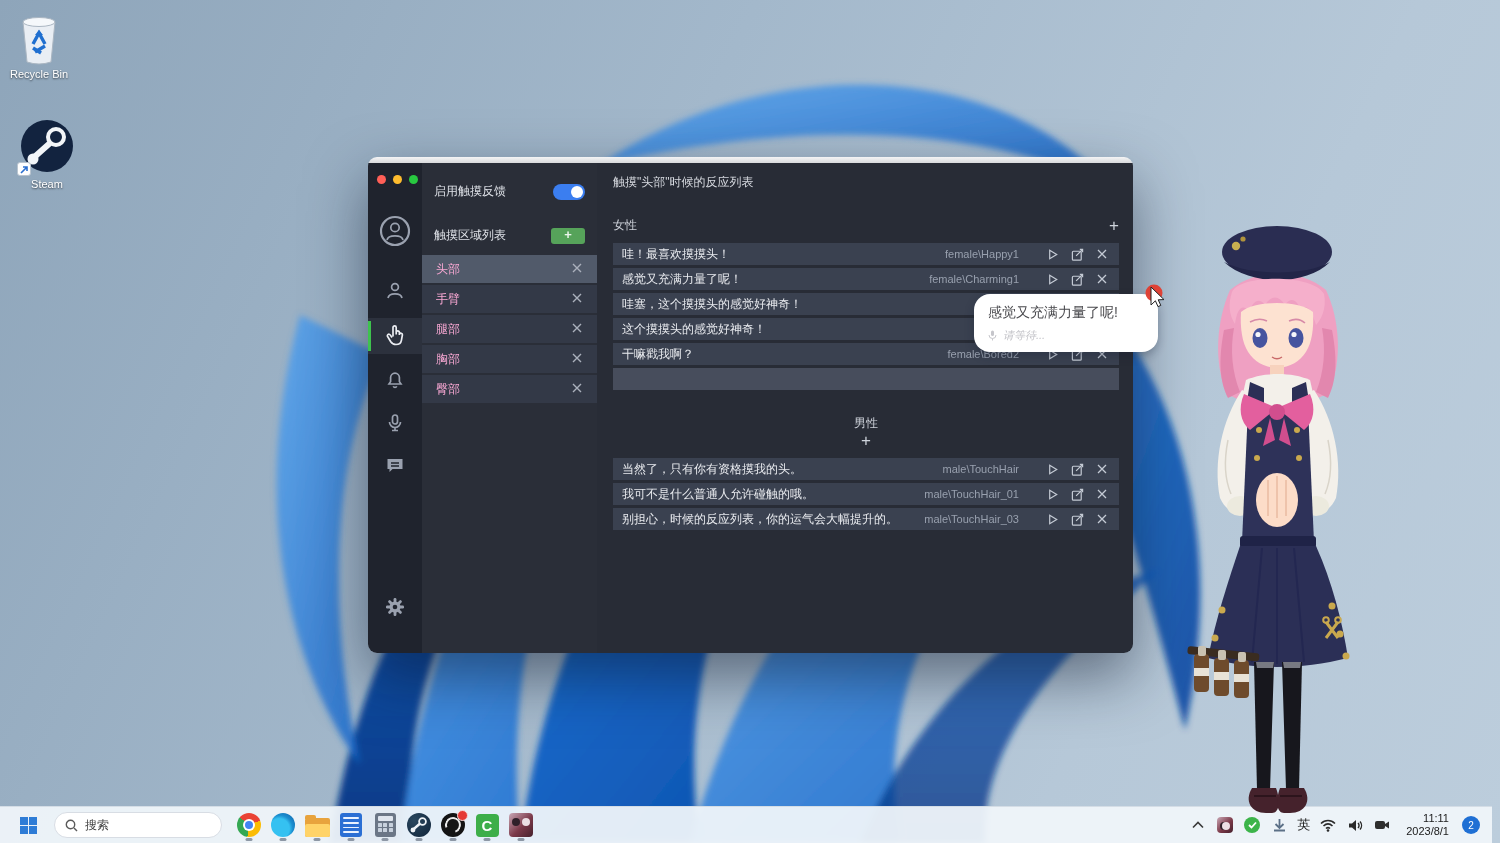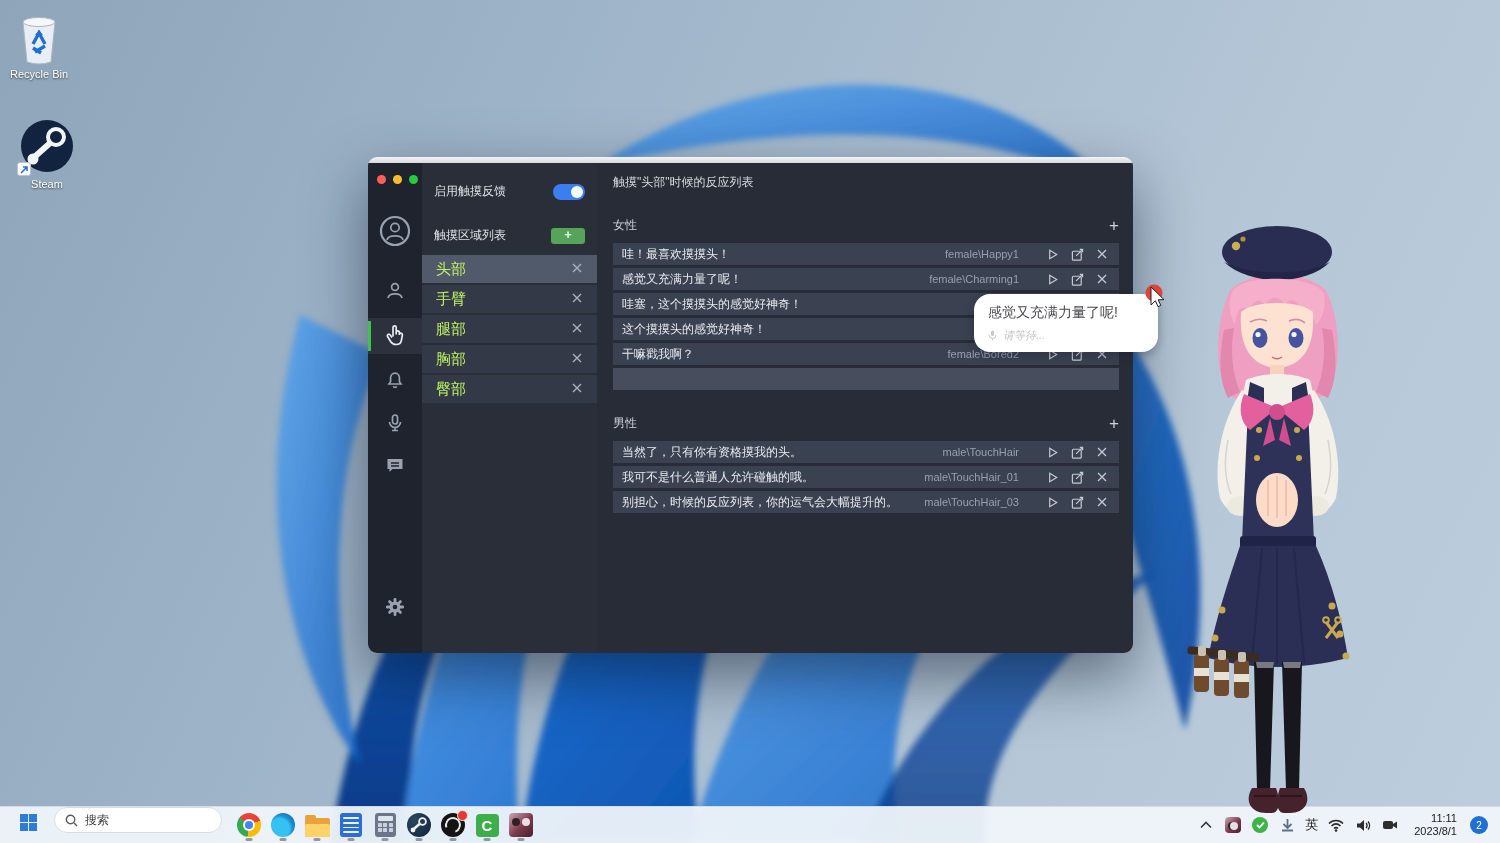--- a/index.html
+++ b/index.html
@@ -51,31 +51,31 @@
   .col2-label { font-size:12px; color:#dfe2e8; }
   .switch { width:32px; height:16px; border-radius:8px; background:#3b7ef0; position:relative; }
   .switch .knob { position:absolute; right:2px; top:2px; width:12px; height:12px; border-radius:50%; background:#fff; }
   .listhdr-row { margin-top:27px; display:flex; align-items:center; justify-content:space-between; }
   .add-btn { width:34px; height:16px; border-radius:3px; background:#56a35a; color:#eaf5ea; font-size:13px;
     line-height:14px; text-align:center; font-weight:bold; }
   .area-list { margin-top:11px; margin-left:-12px; margin-right:-12px; }
   .area-item { height:28px; margin-bottom:2px; background:#333947; display:flex; align-items:center;
     padding:0 14px; justify-content:space-between; }
   .area-item.selected { background:#515a6a; }
-  .area-item .a-label { font-size:15px; color:#bef264; }
+  .area-item .a-label { font-size:12px; color:#f9a8d4; }
   .x-btn { color:#aab0bc; font-size:13px; line-height:1; }
   .x-btn svg { stroke:#aab0bc; stroke-width:1.4; }
 
   .main { flex:1; background:#282c36; padding:11px 14px 0 16px; position:relative; }
   .main-title { font-size:12px; color:#d6d9df; }
   .group-hdr { display:flex; align-items:center; justify-content:space-between; }
   .group-name { font-size:12px; color:#ccd0d8; }
   .plus-btn { color:#cfd4dc; font-size:17px; line-height:1; font-weight:400; }
   .g1 .group-hdr { margin-top:26px; }
-  .g2 .group-hdr { margin-top:25px; }
+  .g2 .group-hdr { margin-top:25px;flex-direction:column; }
   .rows { margin-top:9px; }
   .rrow { height:22px; margin-bottom:3px; background:#3a4150; display:flex; align-items:center; padding:0 9px; }
   .rrow .r-text { flex:1; font-size:12px; color:#e9ebef; white-space:nowrap; overflow:hidden; }
   .rrow .r-file { font-size:11px; color:#98a0ae; margin-right:16px; }
   .rbtn { display:flex; align-items:center; justify-content:center; width:16px; height:16px; margin-left:9px; }
   .rbtn svg { stroke:#c4cad4; fill:none; stroke-width:1.3; }
   .filler-row { height:22px; background:#474d5c; }
 
   
   .bubble { position:absolute; left:974px; top:294px; width:184px; min-height:56px; background:#fff;
@@ -83,23 +83,23 @@
   .bubble::after { content:""; position:absolute; right:-9px; top:22px; width:0; height:0;
     border:9px solid transparent; border-left:12px solid #fff; }
   .bubble-text { font-size:14px; color:#4a4a4e; }
   .bubble-sub { margin-top:6px; display:flex; align-items:center; gap:6px; font-size:11px; color:#c3c3c8; font-style:italic; }
   .cursor-wrap { position:absolute; left:1142px; top:283px; z-index:60; }
 
   
   .character { position:absolute; left:1180px; top:210px; z-index:70; }
 
   
-  .taskbar { position:absolute; left:0; right:0; bottom:0; height:37px; z-index:65;
+  .taskbar { position:absolute; left:0; right:8px; bottom:0; height:37px; z-index:65;
     background:rgba(240,245,250,.94); border-top:1px solid rgba(210,218,228,.9);
-    display:flex; padding:0 10px; }
+    display:flex; align-items:center; padding:0 10px; }
   .tb-start { width:36px; height:30px; display:flex; align-items:center; justify-content:center; border-radius:5px; }
   .win-logo { width:17px; height:17px; display:grid; grid-template-columns:8px 8px; grid-template-rows:8px 8px; gap:1px; }
   .win-logo span { background:#2e7cd6; }
   .tb-search { margin-left:8px; width:168px; height:26px; border-radius:13px; background:#fff;
     border:1px solid #d8dde4; display:flex; align-items:center; padding:0 10px; gap:7px; }
   .tb-search .s-text { font-size:12px; color:#444; }
   .tb-apps { display:flex; align-items:center; margin-left:10px; }
   .tb-app { position:relative; width:34px; height:34px; display:flex; align-items:center; justify-content:center; }
   .run-dash { position:absolute; bottom:1px; left:50%; transform:translateX(-50%); width:7px; height:3px;
     border-radius:2px; background:#8d97a5; }

